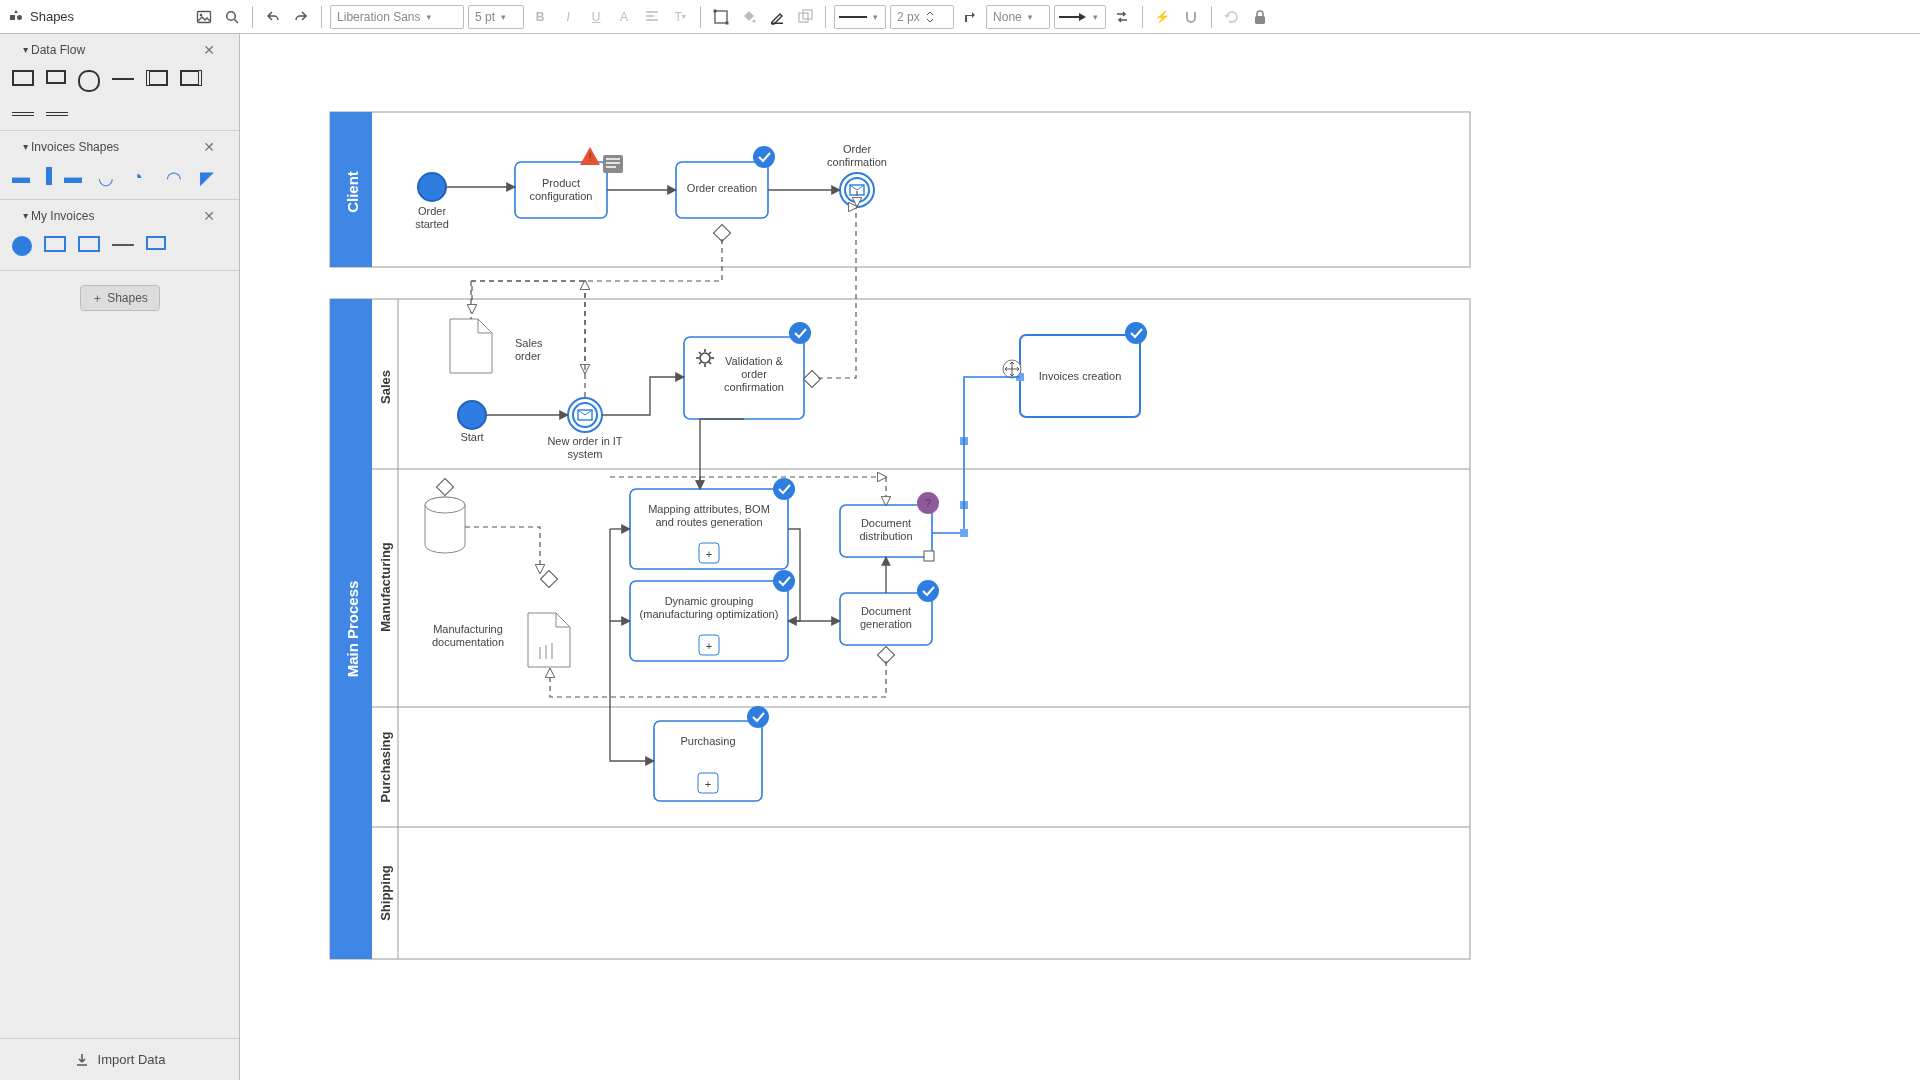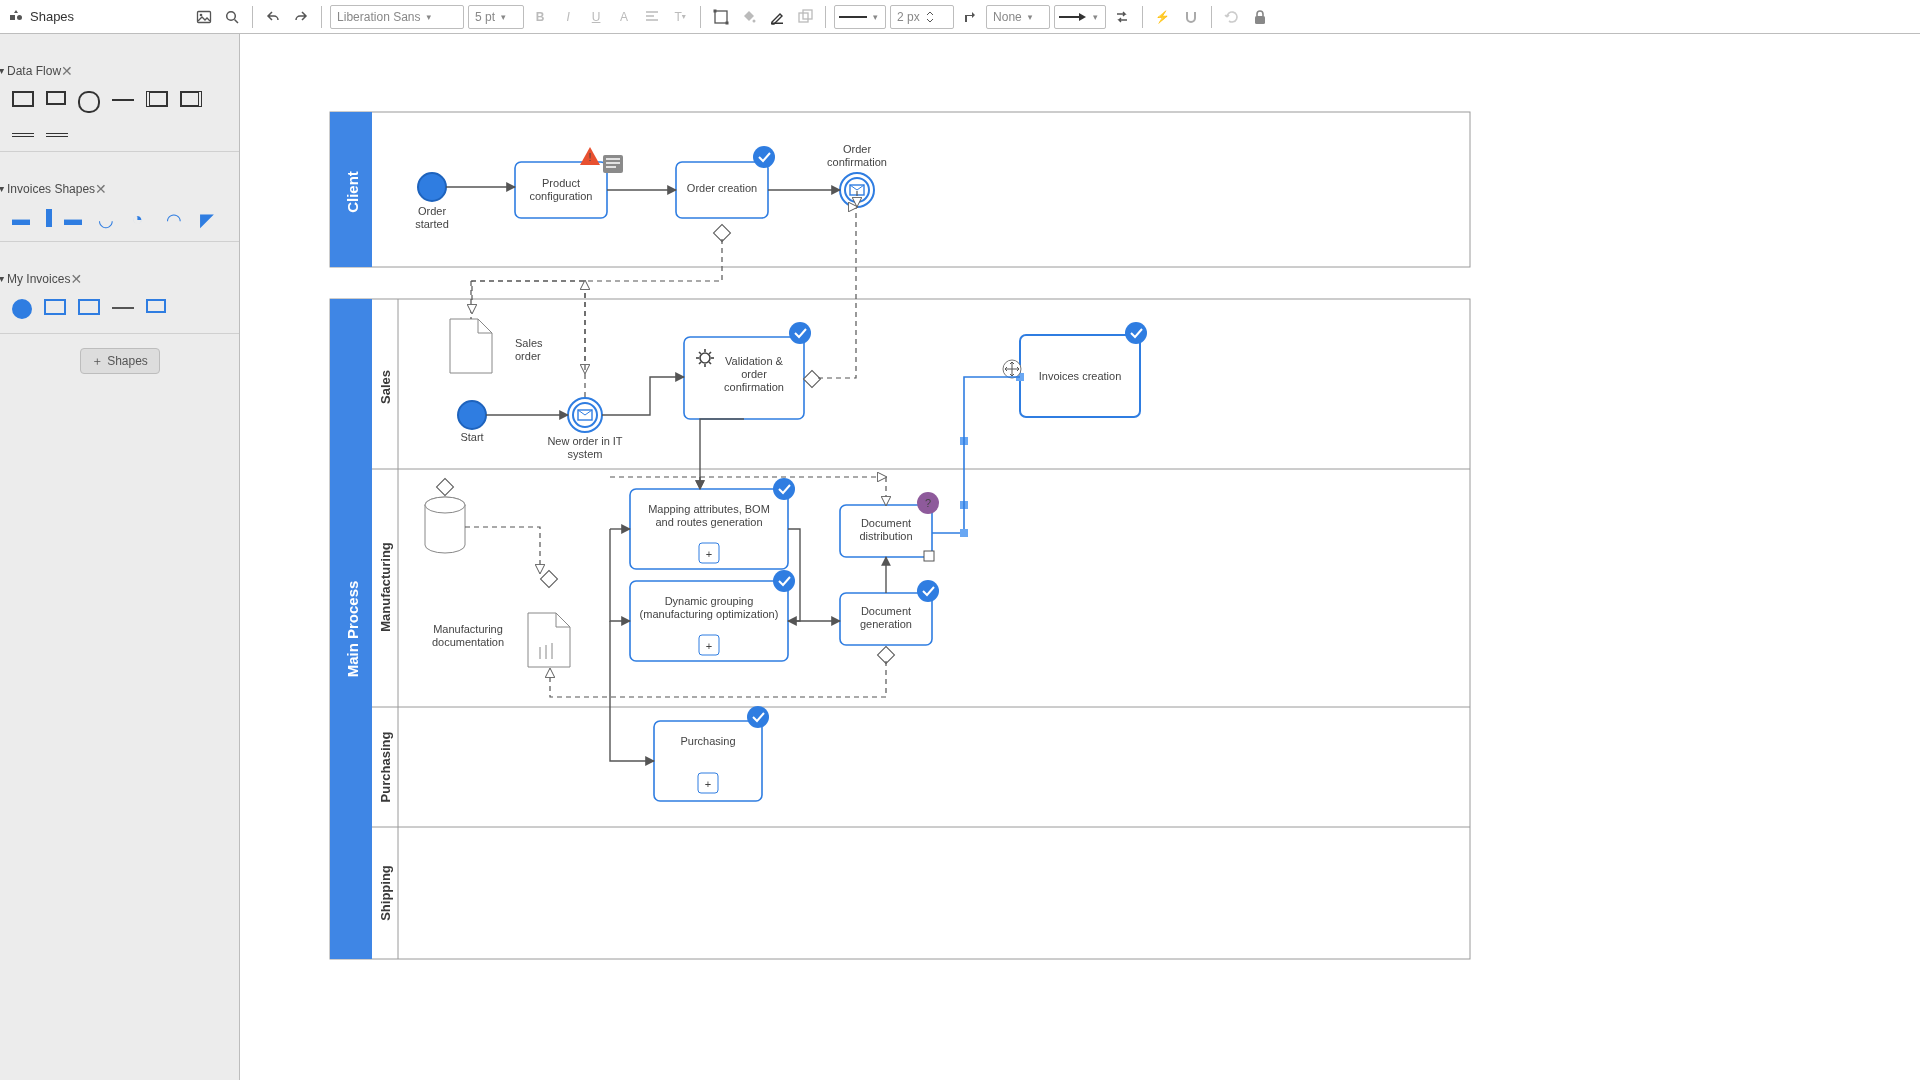--- a/index.html
+++ b/index.html
@@ -22,21 +22,21 @@
   .tb-sep{width:1px;height:22px;background:var(--border);margin:0 4px;}
   .tb-btn{width:24px;height:24px;display:flex;align-items:center;justify-content:center;border-radius:3px;color:#555;}
   .tb-select{height:24px;border:1px solid var(--border);background:#fff;display:flex;align-items:center;padding:0 6px;gap:6px;color:#888;border-radius:2px;}
   .tb-select .caret{font-size:9px;}
   .tb-label{font-size:13px;}
   .shapes-pill{display:flex;align-items:center;gap:6px;font-size:14px;font-weight:500;}
 
   
   .sidebar{width:240px;background:var(--panel);border-right:1px solid var(--border);position:absolute;top:34px;bottom:0;left:0;display:flex;flex-direction:column;}
   .gr{border-bottom:1px solid #D0D0D0;}
-  .gr-h{display:flex;align-items:center;padding:8px 0;font-size:12px;color:#4A4A4A;margin-top:21px;}
+  .gr-h{display:flex;align-items:center;justify-content:space-between;padding:8px 24px;font-size:12px;color:#4A4A4A;}
   .gr-h .title::before{content:"▸ ";display:inline-block;transform:rotate(90deg);margin-right:2px;font-size:10px;}
   .gr-h .x{font-size:14px;color:#777;}
   .palette{display:flex;flex-wrap:wrap;gap:12px;padding:4px 12px 14px;}
   .sw{width:22px;height:16px;border:2px solid #333;}
   .sw.small{width:20px;height:14px;}
   .sw.round{border-radius:10px;}
   .sw.line{border:none;border-top:2px solid #333;height:0;margin-top:8px;}
   .sw.bluefill{background:var(--blue);border-color:var(--blue);}
   .sw.dyn{border:none;color:var(--blue);font-size:18px;}
   .shapes-btn{margin:14px auto 10px;width:80px;height:26px;border:1px solid var(--border);border-radius:4px;background:#DDD;display:flex;align-items:center;justify-content:center;gap:4px;font-size:12px;color:#555;}
@@ -246,20 +246,26 @@
       <div class="sw line" style="border-color:#555;width:22px"></div>
       <div class="sw small" style="border-color:var(--blue)"></div>
     </div>
   </div>
 
   <div class="shapes-btn">
     <span>＋</span>
     <span>Shapes</span>
   </div>
 
+  <div class="import">
+    <svg width="16" height="16">
+        <path d="M8 2v8m0 0l-3-3m3 3l3-3M3 13h10" stroke="#555" stroke-width="1.5" fill="none"></path>
+      </svg>
+    <span>Import Data</span>
+  </div>
 </div>
 
 <div class="canvas">
 <svg width="100%" height="100%" viewBox="0 0 1680 1000">
   <defs>
     <marker id="arrow" viewBox="0 0 10 10" refX="9" refY="5" markerWidth="7" markerHeight="7" orient="auto">
           <path d="M0 0L10 5L0 10z" fill="#555"></path>
         </marker>
     <marker id="openarrow" viewBox="0 0 10 10" refX="9" refY="5" markerWidth="8" markerHeight="8" orient="auto">
           <path d="M0 0L10 5L0 10z" fill="#fff" stroke="#555" stroke-width="1"></path>

